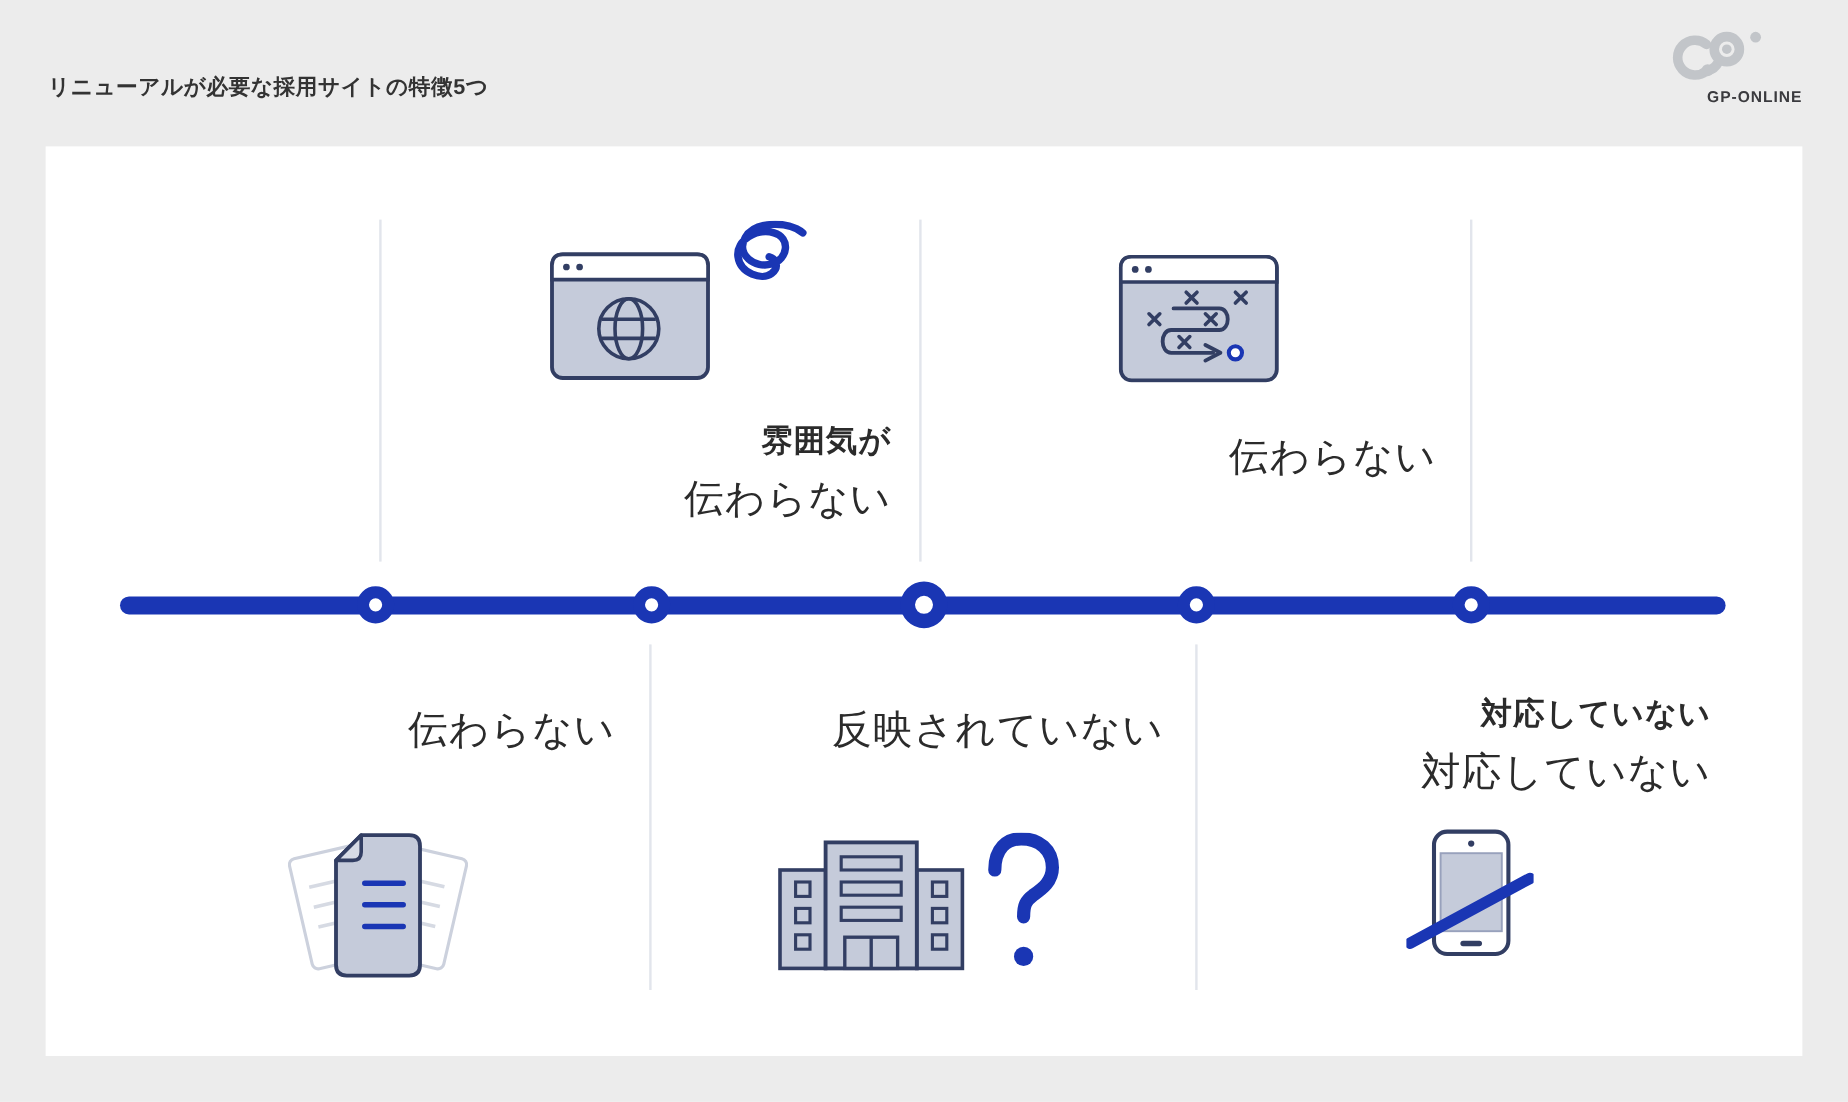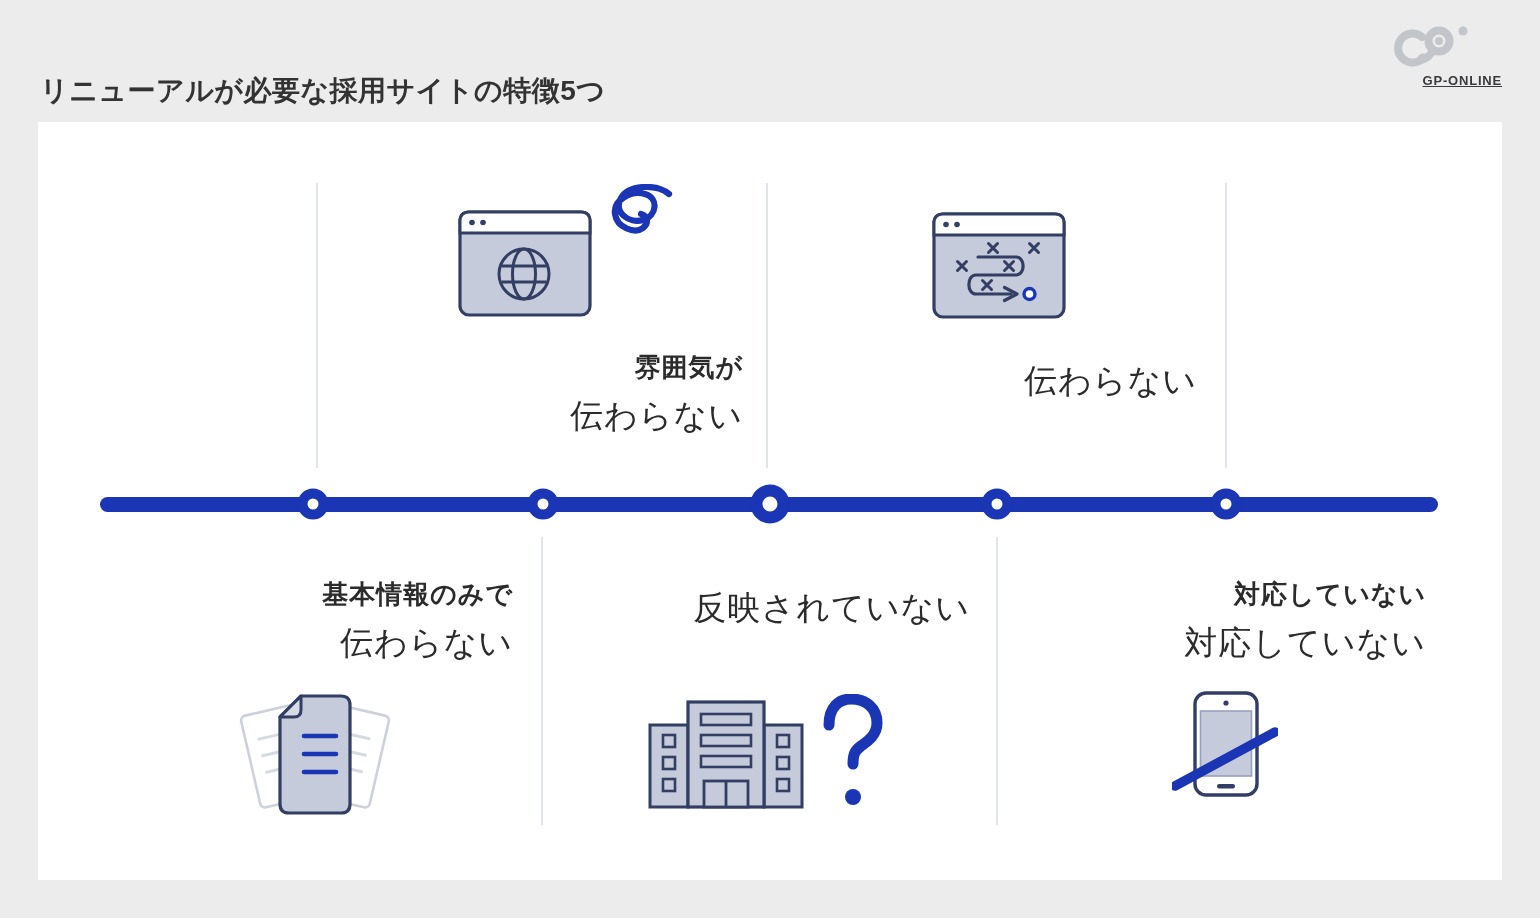--- a/index.html
+++ b/index.html
@@ -14,28 +14,28 @@
     --faded-line:#d6dae3;
     --logo:#c2c5c9;
   }
   *{margin:0;padding:0;box-sizing:border-box;}
   body{background:var(--bg);}
   .page{
     position:relative;width:1540px;height:918px;background:var(--bg);
     font-family:"Liberation Sans","DejaVu Sans",sans-serif;overflow:hidden;
   }
   .title{
-    position:absolute;left:40px;top:60px;font-size:28px;font-weight:bold;
-    color:#333;letter-spacing:.5px;margin-top:12px;
+    position:absolute;left:40px;top:60px;font-size:18px;font-weight:bold;
+    color:#333;letter-spacing:.5px;
   }
   .logo{position:absolute;left:1376px;top:24px;width:126px;}
   .logo svg{display:block;margin-left:10px;}
   .logo-text{
     margin-top:1px;text-align:right;font-size:13px;font-weight:bold;
-    letter-spacing:.8px;color:#3a3a3e;text-decoration:underline;
+    letter-spacing:.8px;color:#3a3a3e;
   }
   .card{position:absolute;left:38px;top:122px;width:1464px;height:758px;background:var(--card);}
   .vline{position:absolute;width:2px;background:var(--divider);}
   .timeline{
     position:absolute;left:100px;top:497px;width:1338px;height:15px;
     background:var(--accent);border-radius:8px;
   }
   .dot{
     position:absolute;width:31px;height:31px;background:#fff;
     border:10px solid var(--accent);border-radius:50%;
@@ -82,21 +82,20 @@
   <div class="vline" style="left:996px;top:537px;height:288px;"></div>
 
   <div class="timeline"></div>
   <div class="dot" style="left:313px;top:504px;"></div>
   <div class="dot" style="left:543px;top:504px;"></div>
   <div class="dot dot-big" style="left:770px;top:504px;"></div>
   <div class="dot" style="left:997px;top:504px;"></div>
   <div class="dot" style="left:1226px;top:504px;"></div>
 
   <div class="item-text" style="left:113px;top:577px;">
-    <div class="l1">基本情報のみで</div>
     <div class="l2">伝わらない</div>
   </div>
   <svg class="icon" style="left:229px;top:690px;" width="172" height="128" viewBox="0 0 172 128">
     <g transform="rotate(-13 55 70)">
       <rect x="22" y="18" width="66" height="94" rx="5" class="f-white s-faded" stroke-width="2.6"></rect>
       <path d="M34 44 H74 M34 61 H74 M34 78 H74" class="no-fill s-fadedline" stroke-width="3"></path>
     </g>
     <g transform="rotate(13 117 70)">
       <rect x="84" y="18" width="66" height="94" rx="5" class="f-white s-faded" stroke-width="2.6"></rect>
       <path d="M96 44 H136 M96 61 H136 M96 78 H136" class="no-fill s-fadedline" stroke-width="3"></path>

